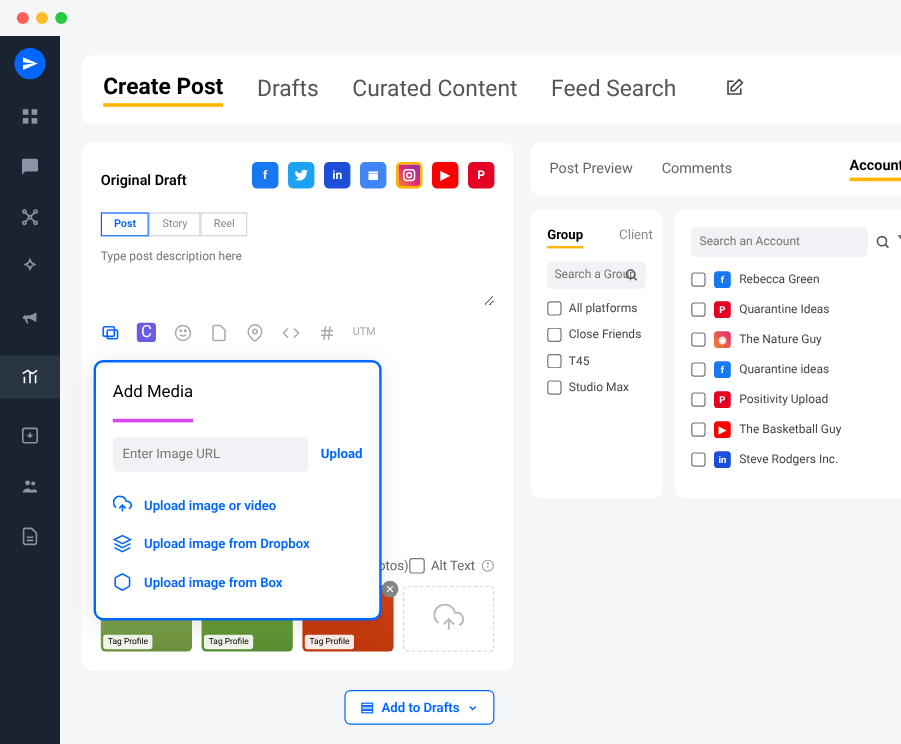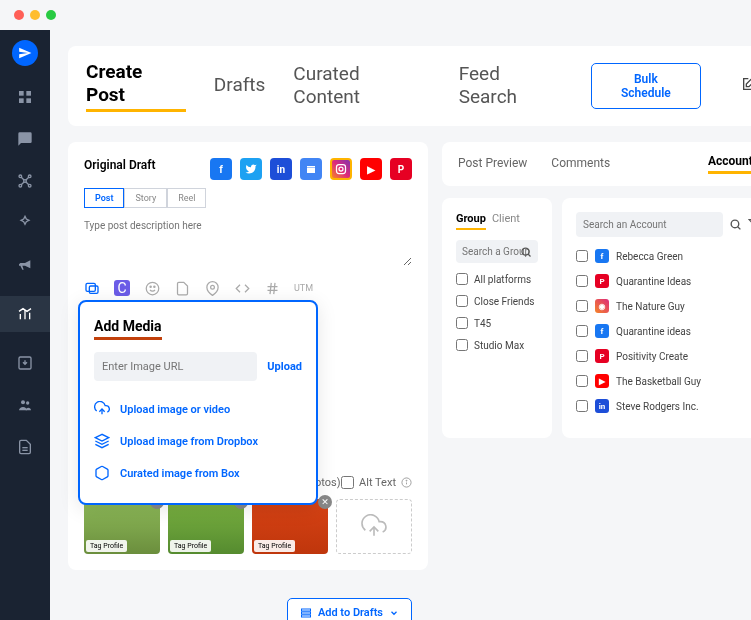--- a/index.html
+++ b/index.html
@@ -15,59 +15,59 @@
 .sidebar-icon.active{background:#0066ff;border-radius:50%;width:26px;height:26px;color:#fff}
 .sidebar-icon.highlight{background:#2a3544;width:50px;height:36px;border-radius:0}
 .main{flex:1;background:#f5f6f8;padding:16px 18px;overflow:visible}
 .topbar{background:#fff;border-radius:8px;padding:14px 18px;display:flex;align-items:center;gap:28px;margin-bottom:16px}
 .tab{font-size:19px;color:#555;cursor:pointer;padding-bottom:3px}
 .tab.active{font-weight:700;color:#000;border-bottom:3px solid #ffb400}
 .bulk-btn{margin-left:auto;border:1.5px solid #0066ff;color:#0066ff;font-weight:600;font-size:12px;padding:8px 16px;border-radius:5px;background:#fff;cursor:pointer}
 .edit-icon{margin-left:12px;color:#444;cursor:pointer}
 .content{display:flex;gap:14px;position:relative}
 .left-panel{width:360px;background:#fff;border-radius:8px;padding:16px;position:relative}
-.draft-head{display:flex;align-items:flex-start;gap:24px;margin-bottom:8px}
+.draft-head{display:flex;align-items:flex-end;gap:24px;margin-bottom:20px}
 .draft-title{font-size:12px;font-weight:600}
 .socials{display:flex;gap:8px;margin-left:auto}
 .social{width:22px;height:22px;border-radius:4px;display:flex;align-items:center;justify-content:center;font-size:10px;font-weight:700;color:#fff}
 .fb{background:#1877f2}
 .tw{background:#1da1f2}
 .li{background:#1d4ed8}
 .gm{background:#4285f4}
 .ig{background:linear-gradient(45deg,#f58529,#dd2a7b,#8134af);border:2px solid #ffb400;padding:1px}
 .yt{background:#ff0000}
 .pi{background:#e60023}
 .post-tabs{display:flex;gap:0;margin-bottom:8px}
 .ptab{font-size:9px;padding:4px 10px;border:1px solid #d0d4dc;color:#888}
 .ptab.active{border-color:#0066ff;color:#0066ff;font-weight:600}
 .descarea{width:100%;min-height:50px;font-size:10px;color:#aaa;border:none;padding:4px 0}
 .toolbar{display:flex;gap:14px;margin-top:10px;align-items:center;color:#aaa;font-size:14px}
 .toolbar .ico{cursor:pointer;width:16px;height:16px;display:flex;align-items:center;justify-content:center}
 .media-pop{position:absolute;top:300px;left:78px;width:240px;background:#fff;border:2px solid #0066ff;border-radius:8px;padding:14px;z-index:10;box-shadow:0 4px 20px rgba(0,0,0,0.1)}
-.media-title{font-weight:700;font-size:14px;border-bottom:3px solid #c2410c;display:inline-block;padding-bottom:3px;margin-bottom:12px}
+.media-title{font-weight:400;font-size:14px;border-bottom:3px solid #d946ef;display:inline-block;padding-bottom:14px;margin-bottom:12px}
 .url-row{display:flex;align-items:center;gap:10px;margin-bottom:12px}
 .url-in{flex:1;background:#f0f2f5;border:none;padding:8px;font-size:11px;border-radius:4px}
 .upload-link{color:#0066ff;font-size:11px;font-weight:700;cursor:pointer}
 .media-opt{display:flex;align-items:center;gap:10px;padding:8px 0;color:#0066ff;font-size:11px;font-weight:600;cursor:pointer}
 .media-opt svg{flex-shrink:0}
 .queue-btn{position:absolute;right:16px;top:456px;border:1.5px solid #0066ff;color:#0066ff;background:#fff;font-size:11px;font-weight:600;padding:7px 12px;border-radius:5px;display:flex;align-items:center;gap:6px;cursor:pointer}
 .upload-note{font-size:11px;color:#666;margin-top:180px}
 .alt-check{float:right;display:flex;align-items:center;gap:5px;font-size:11px;color:#666}
 .thumbs{display:flex;gap:8px;margin-top:10px}
 .thumb{width:78px;height:55px;border-radius:4px;position:relative;background-size:cover}
 .thumb .close{position:absolute;top:-4px;right:-4px;width:14px;height:14px;background:#888;color:#fff;border-radius:50%;font-size:9px;display:flex;align-items:center;justify-content:center}
 .thumb .tag{position:absolute;bottom:2px;left:2px;background:rgba(255,255,255,0.9);font-size:7px;padding:2px 4px;border-radius:2px}
 .thumb-add{border:1.5px dashed #ccc;display:flex;align-items:center;justify-content:center;color:#bbb}
 .right-panel{flex:1;display:flex;flex-direction:column;gap:12px}
 .preview-tabs{background:#fff;border-radius:8px;padding:12px 16px;display:flex;gap:24px;align-items:center}
 .rtab{font-size:12px;color:#666;cursor:pointer;padding-bottom:3px}
 .rtab.active{font-weight:700;color:#000;border-bottom:3px solid #ffb400}
 .group-sec{display:flex;gap:10px}
 .group-box{background:#fff;border-radius:8px;padding:14px;width:110px}
-.group-tabs{display:flex;gap:6px;font-size:11px;margin-bottom:10px}
+.group-tabs{display:flex;gap:30px;font-size:11px;margin-bottom:10px}
 .gtab{color:#888;cursor:pointer;padding-bottom:3px}
 .gtab.active{font-weight:700;color:#000;border-bottom:2px solid #ffb400}
 .search-group{background:#f0f2f5;border:none;width:100%;padding:6px;font-size:10px;border-radius:4px;position:relative}
 .search-wrap{position:relative;margin-bottom:10px}
 .search-wrap svg{position:absolute;right:6px;top:6px}
 .check-item{display:flex;align-items:center;gap:6px;font-size:10px;color:#444;margin:10px 0}
 .check-item input{width:12px;height:12px}
 .accounts-box{background:#fff;border-radius:8px;padding:14px;flex:1}
 .acc-search{display:flex;align-items:center;gap:6px;margin-bottom:12px}
 .acc-search input{flex:1;background:#f0f2f5;border:none;padding:7px;font-size:10px;border-radius:4px}
@@ -160,21 +160,20 @@
         </svg>
       </div>
   </div>
 
   <div class="main">
     <div class="topbar">
       <span class="tab active">Create Post</span>
       <span class="tab">Drafts</span>
       <span class="tab">Curated Content</span>
       <span class="tab">Feed Search</span>
-      <button class="bulk-btn">Bulk Schedule</button>
       <span class="edit-icon"><svg width="16" height="16" viewBox="0 0 24 24" fill="none" stroke="currentColor" stroke-width="2">
             <path d="M11 4H4v16h16v-7"></path>
             <path d="M18 2l4 4-10 10H8v-4L18 2z"></path>
           </svg></span>
     </div>
 
     <div class="content">
       <div class="left-panel">
         <div class="draft-head">
           <span class="draft-title">Original Draft</span>
@@ -364,21 +363,21 @@
                 <span>The Nature Guy</span>
               </div>
             <div class="acc-item">
                 <input type="checkbox" style="">
                 <span class="acc-icon fb">f</span>
                 <span>Quarantine ideas</span>
               </div>
             <div class="acc-item">
                 <input type="checkbox" style="">
                 <span class="acc-icon pi">P</span>
-                <span>Positivity Create</span>
+                <span>Positivity Upload</span>
               </div>
             <div class="acc-item">
                 <input type="checkbox" style="">
                 <span class="acc-icon yt">▶</span>
                 <span>The Basketball Guy</span>
               </div>
             <div class="acc-item">
                 <input type="checkbox" style="">
                 <span class="acc-icon li">in</span>
                 <span>Steve Rodgers Inc.</span>
@@ -405,18 +404,18 @@
       <div class="media-opt">
         <svg width="16" height="16" viewBox="0 0 24 24" fill="none" stroke="currentColor" stroke-width="2">
             <path d="M12 2L2 7l10 5 10-5-10-5zM2 17l10 5 10-5M2 12l10 5 10-5"></path>
           </svg>
         <span>Upload image from Dropbox</span>
       </div>
       <div class="media-opt">
         <svg width="16" height="16" viewBox="0 0 24 24" fill="none" stroke="currentColor" stroke-width="2">
             <path d="M21 16V8a2 2 0 00-1-1.73l-7-4a2 2 0 00-2 0l-7 4A2 2 0 003 8v8a2 2 0 001 1.73l7 4a2 2 0 002 0l7-4A2 2 0 0021 16z"></path>
           </svg>
-        <span>Curated image from Box</span>
+        <span>Upload image from Box</span>
       </div>
     </div>
 
   </div>
 </div>
 
 </body></html>

